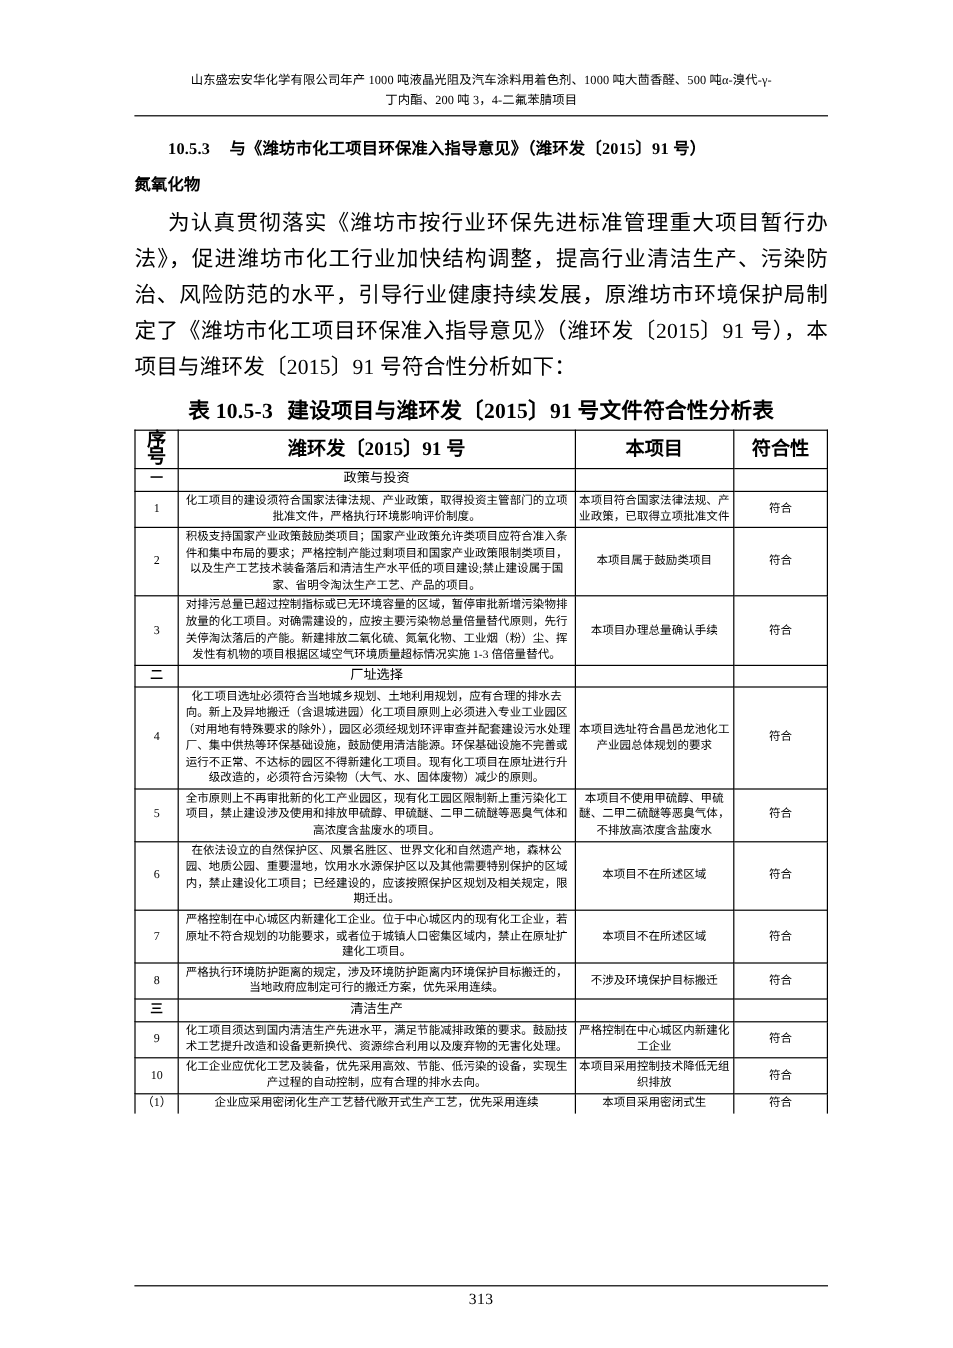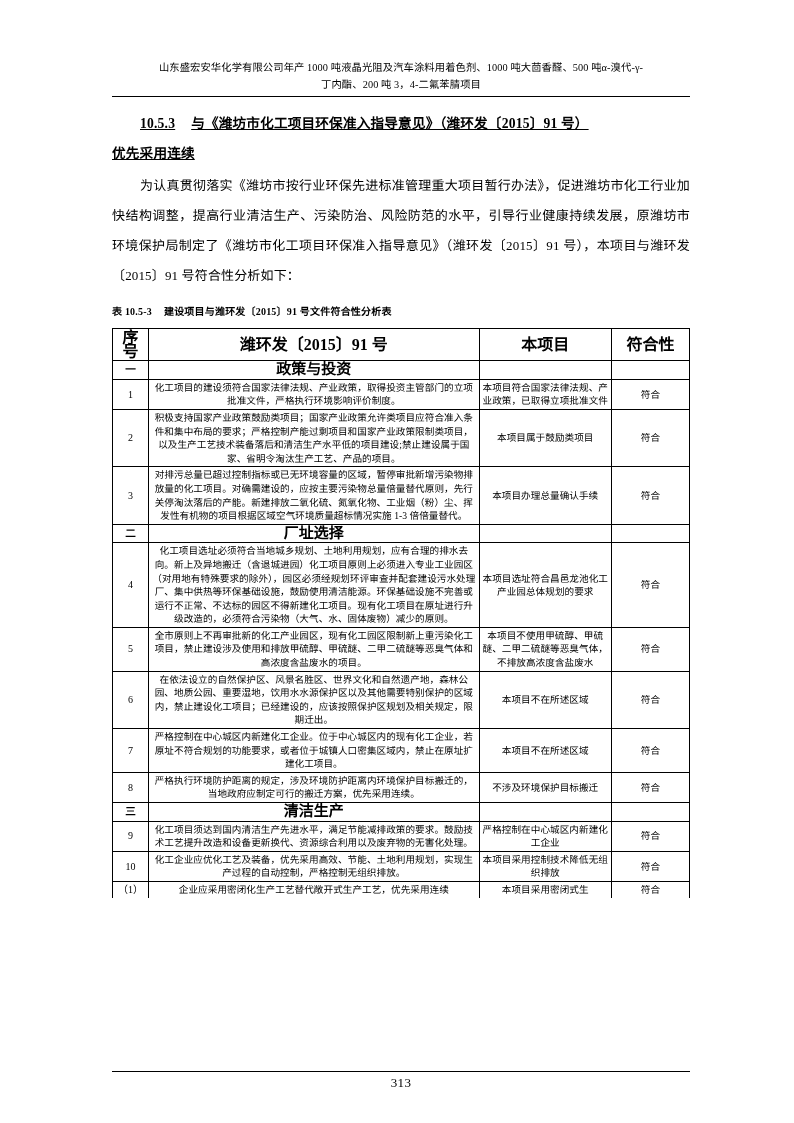--- a/index.html
+++ b/index.html
@@ -47,43 +47,43 @@
   }
 
   
   .section-title {
     font-size: 13.6px;
     font-weight: bold;
     line-height: 30px;
     margin-top: 12px;
     text-indent: 28px;
     letter-spacing: 0.2px;
-    text-decoration: underline;
   }
   .section-title .num {
     margin-right: 16px;
   }
   .section-title .cont {
     display: block;
     text-indent: 0;
   }
   .body-par {
-    font-size: 13px;
+    font-size: 18px;
     line-height: 30px;
     text-align: justify;
     text-justify: inter-ideograph;
     text-indent: 28px;
     margin: 2px 0 0 0;
     letter-spacing: 0.15px;
   }
 
   
   .table-caption {
-    font-size: 10px;
-    font-weight: bold;
+    font-size: 18px;
+    font-weight: bold;
+    text-align: center;
     line-height: 26px;
     margin: 8px 0 3px 0;
     letter-spacing: 0.2px;
   }
   .table-caption .cap-num { margin-right: 12px; }
 
   
   table.spec {
     border-collapse: collapse;
     width: 578px;
@@ -118,22 +118,22 @@
   td.proj-text {
     padding: 2px 4px;
     letter-spacing: 0.05px;
   }
   td.num-cell {
     font-family: "Liberation Serif", serif;
     font-weight: bold;
     font-size: 10px;
   }
   tr.group-row td.group-label {
-    font-weight: bold;
-    font-size: 15px;
+    font-weight: normal;
+    font-size: 11px;
     text-align: center;
     padding: 2px;
   }
   tr.group-row td.group-no {
     font-weight: bold;
     font-size: 10.6px;
   }
   tr.cut-row td {
     border-bottom: none;
   }
@@ -169,21 +169,21 @@
   <div class="content">
 
     <div class="doc-header">
       <div class="line1">山东盛宏安华化学有限公司年产 1000 吨液晶光阻及汽车涂料用着色剂、1000 吨大茴香醛、500 吨α-溴代-γ-</div>
       <div class="line2">丁内酯、200 吨 3，4-二氟苯腈项目</div>
     </div>
     <hr class="header-rule">
 
     <div class="section-title">
       <span class="num">10.5.3</span><span>与《潍坊市化工项目环保准入指导意见》（潍环发〔2015〕91 号）</span>
-      <span class="cont">优先采用连续</span>
+      <span class="cont">氮氧化物</span>
     </div>
 
     <p class="body-par">为认真贯彻落实《潍坊市按行业环保先进标准管理重大项目暂行办法》，促进潍坊市化工行业加快结构调整，提高行业清洁生产、污染防治、风险防范的水平，引导行业健康持续发展，原潍坊市环境保护局制定了《潍坊市化工项目环保准入指导意见》（潍环发〔2015〕91 号），本项目与潍环发〔2015〕91 号符合性分析如下：</p>
 
     <div class="table-caption">
       <span class="cap-num">表 10.5-3</span><span>建设项目与潍环发〔2015〕91 号文件符合性分析表</span>
     </div>
 
     <table class="spec">
       <colgroup>
@@ -268,21 +268,21 @@
             <td></td>
           </tr>
           <tr>
             <td class="num-cell">9</td>
             <td class="req-text">化工项目须达到国内清洁生产先进水平，满足节能减排政策的要求。鼓励技术工艺提升改造和设备更新换代、资源综合利用以及废弃物的无害化处理。</td>
             <td class="proj-text">严格控制在中心城区内新建化工企业</td>
             <td>符合</td>
           </tr>
           <tr>
             <td class="num-cell">10</td>
-            <td class="req-text">化工企业应优化工艺及装备，优先采用高效、节能、土地利用规划，实现生产过程的自动控制，严格控制无组织排放。</td>
+            <td class="req-text">化工企业应优化工艺及装备，优先采用高效、节能、低污染的设备，实现生产过程的自动控制，应有合理的排水去向。</td>
             <td class="proj-text">本项目采用控制技术降低无组织排放</td>
             <td>符合</td>
           </tr>
           <tr class="cut-row">
             <td class="num-cell">（1）</td>
             <td class="req-text">
               <span class="clip">企业应采用密闭化生产工艺替代敞开式生产工艺，优先采用连续</span>
             </td>
             <td class="proj-text">
               <span class="clip">本项目采用密闭式生</span>

